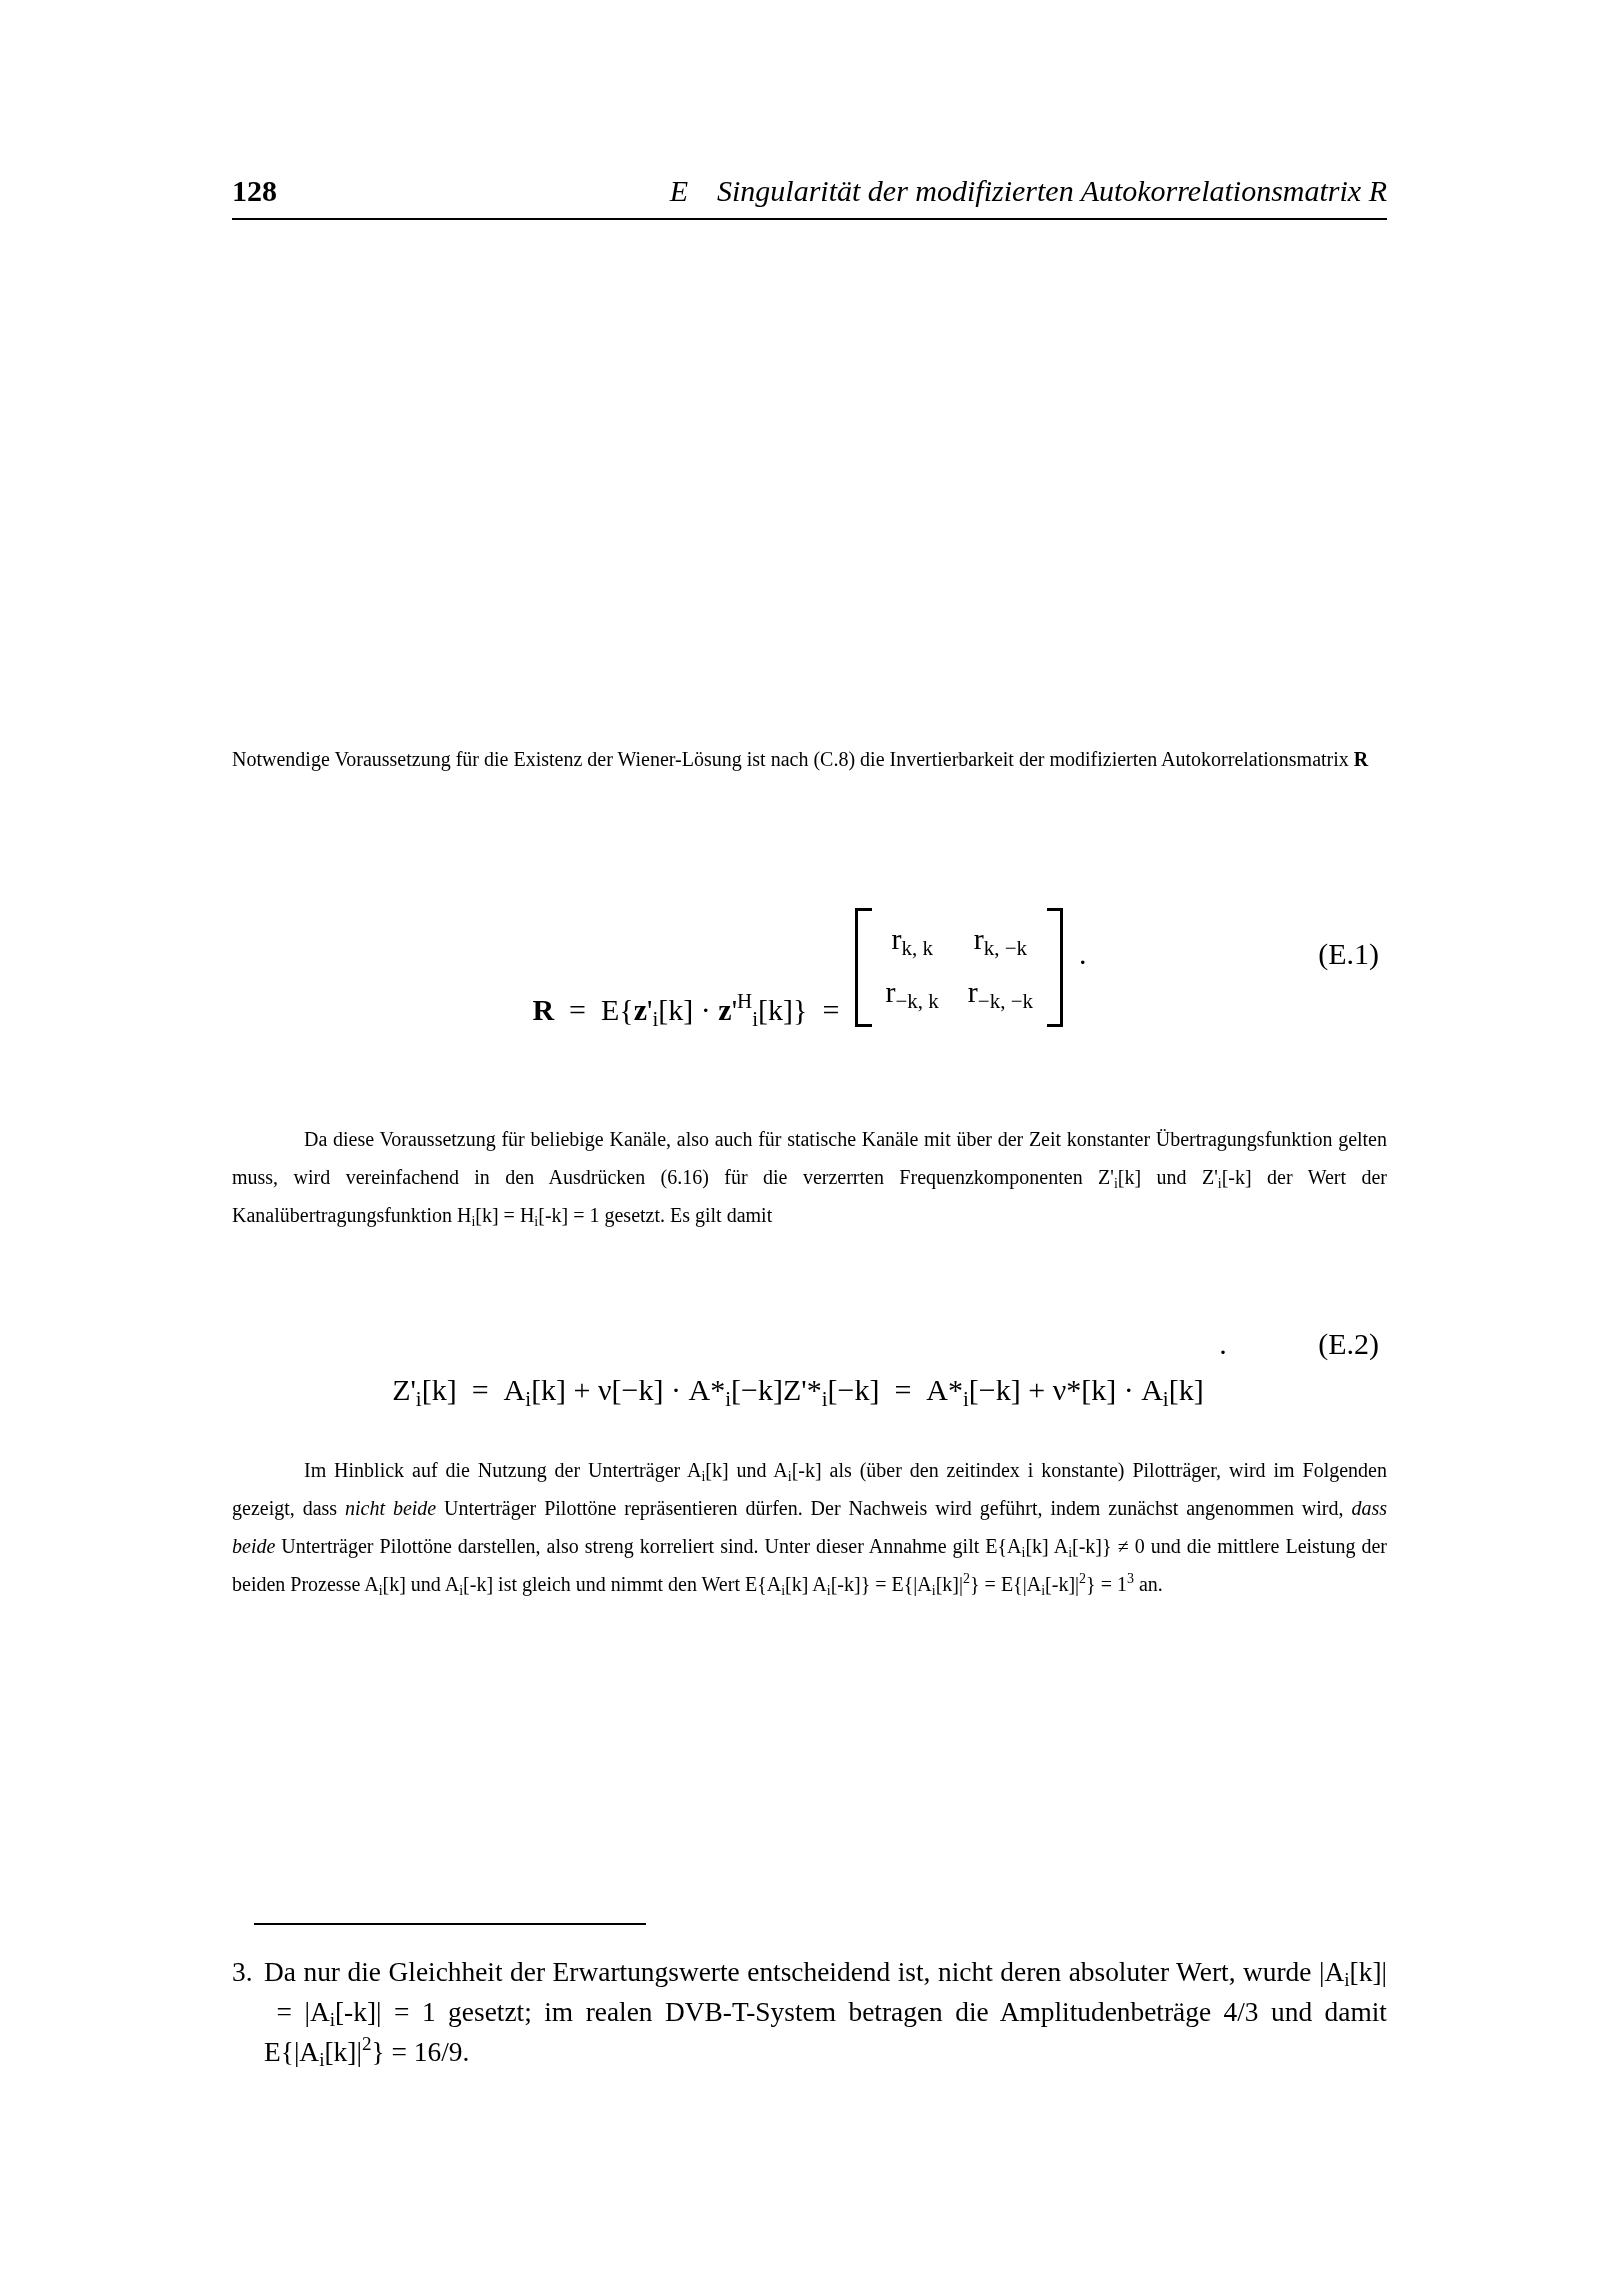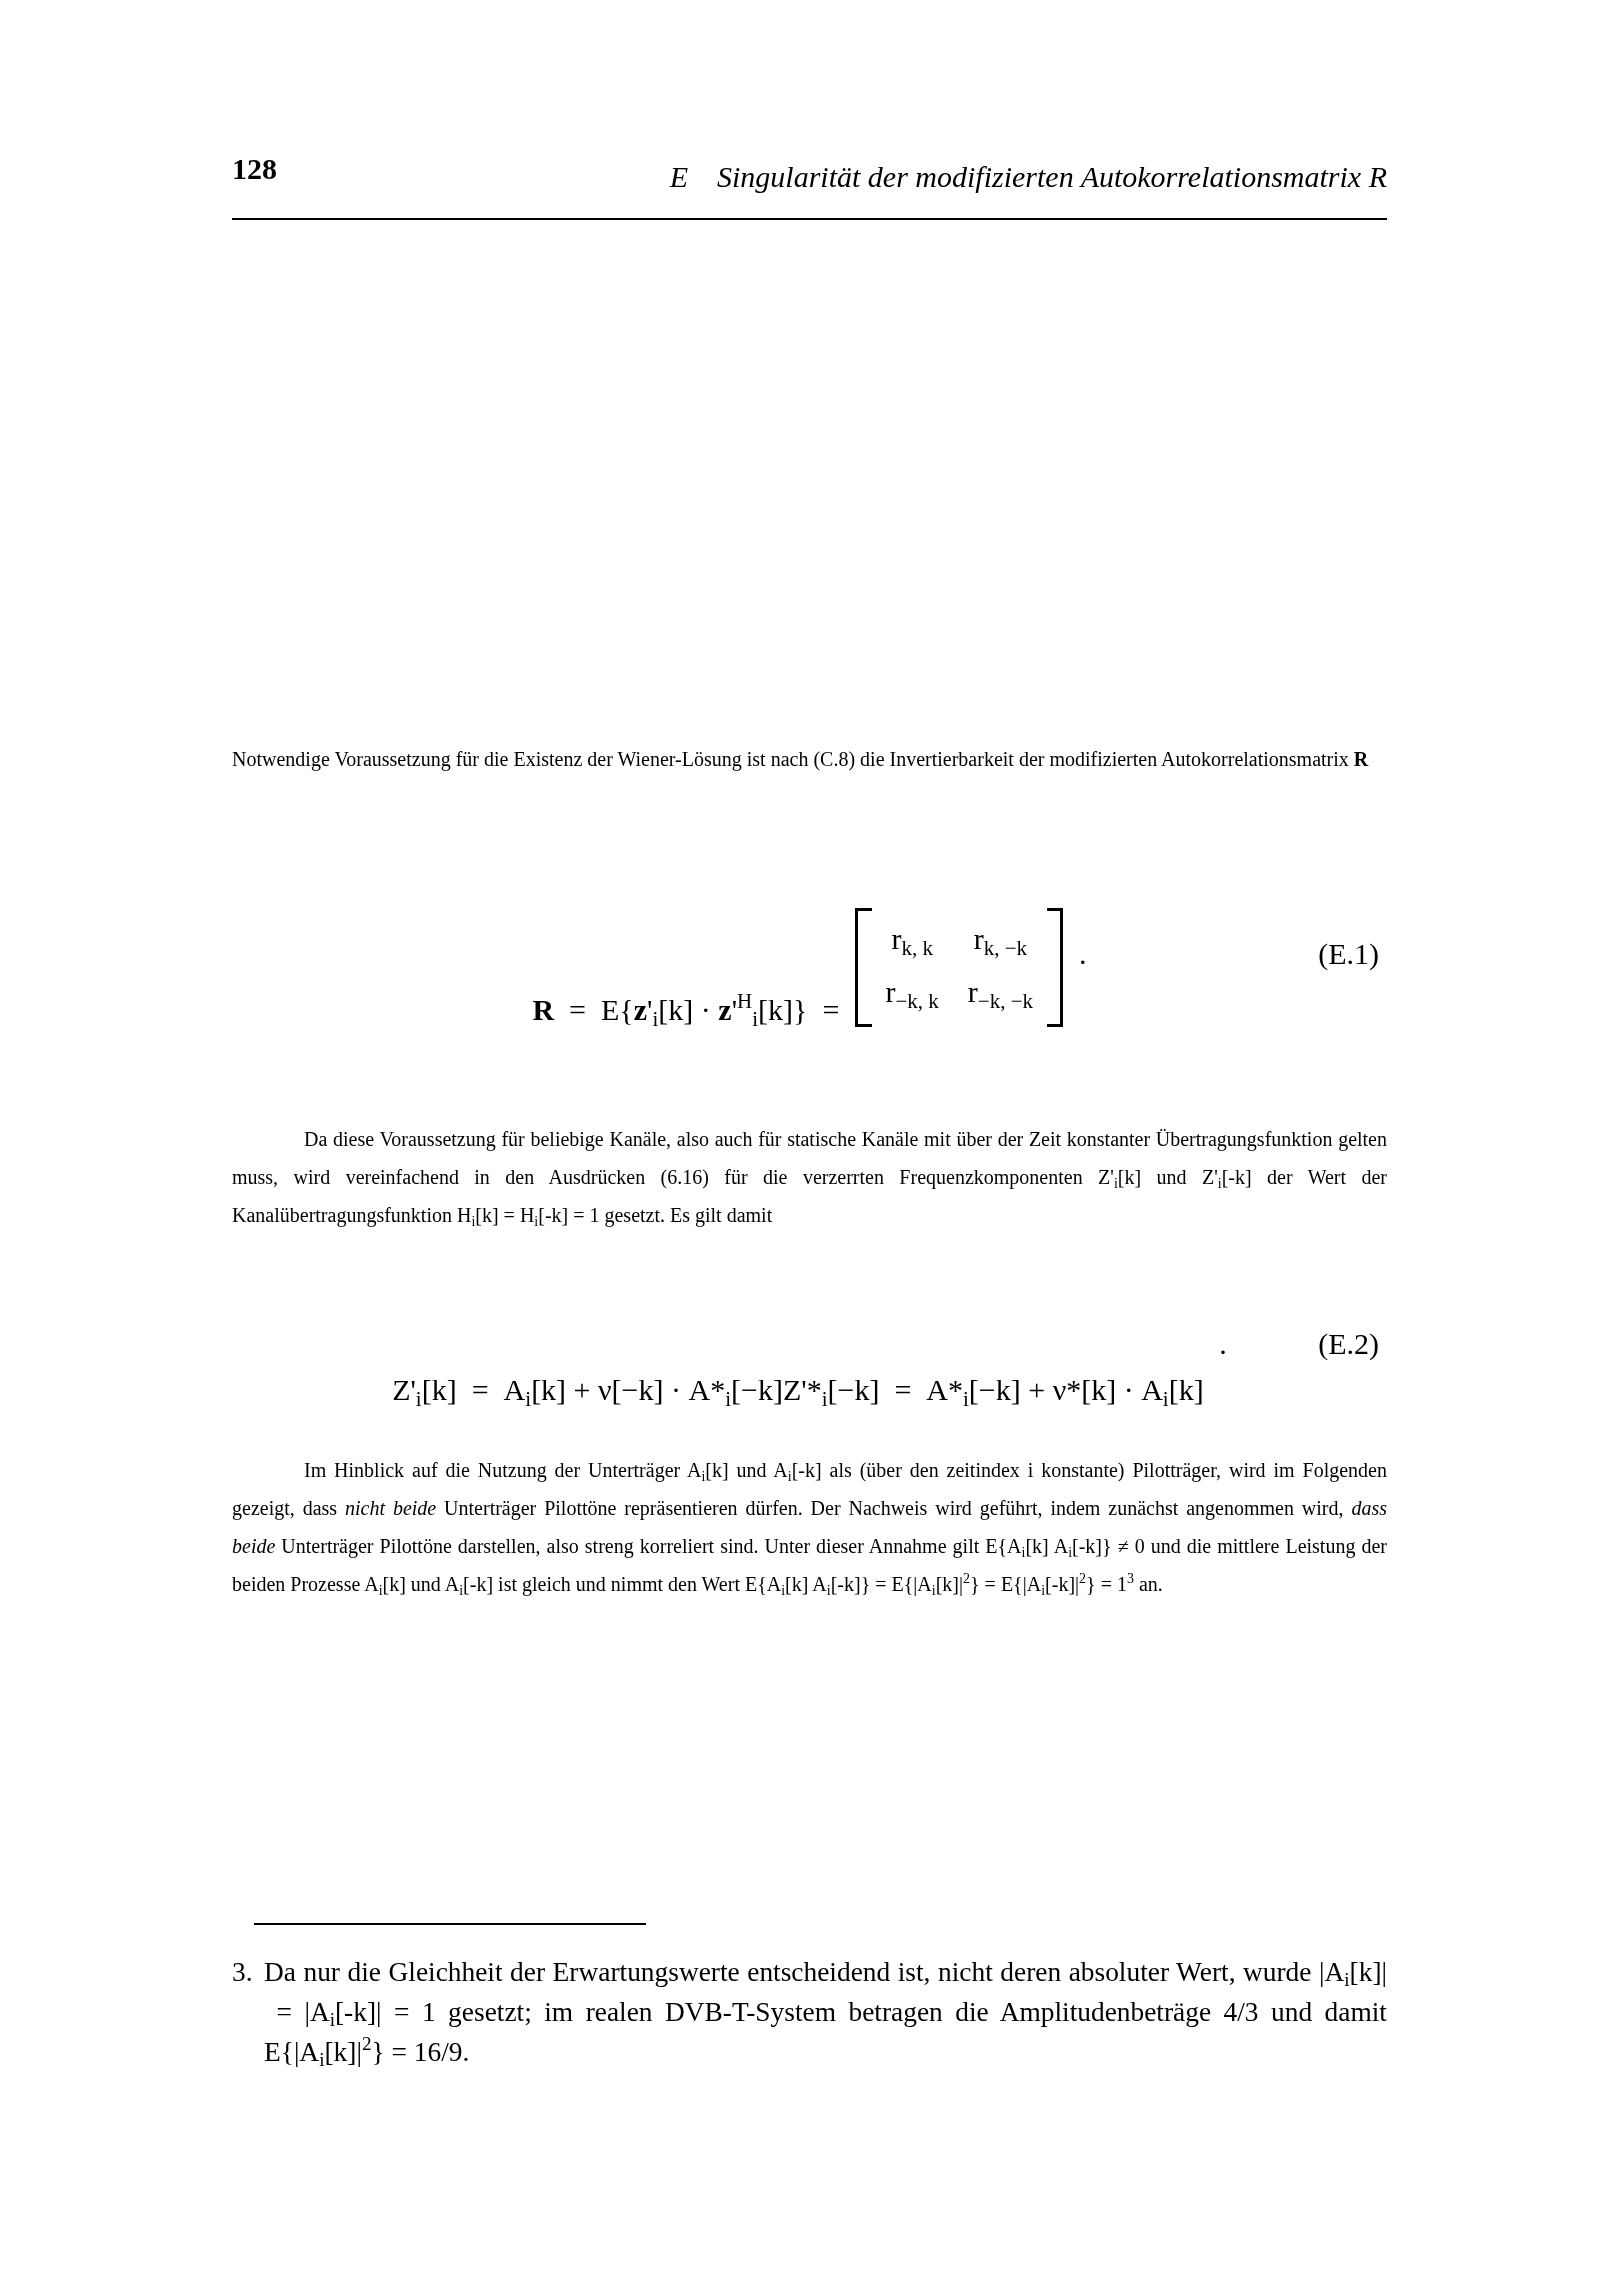--- a/index.html
+++ b/index.html
@@ -8,28 +8,28 @@
     width: 1620px;
     height: 2293px;
     background: #ffffff;
     color: #000000;
     font-family: "Liberation Serif", serif;
     overflow: hidden;
   }
   
   .header {
     position: absolute;
-    top: 152px; left: 232px; width: 1155px;
-    display: flex; justify-content: space-between; align-items: flex-start;
+    top: 174px; left: 232px; width: 1155px;
+    display: flex; justify-content: space-between; align-items: flex-end;
     border-bottom: 2.9px solid #000;
-    padding-bottom: 24px;
+    padding-bottom: 10px;
     font-size: 30px;
   }
   .page-number { font-weight: bold; }
-  .running-head { font-style: italic; margin-top: 8px; }
+  .running-head { font-style: italic; }
   .running-head .rh-letter { margin-right: 29px; }
   
   .title-block {
     position: absolute;
     top: 294px; left: 232px; width: 1155px;
     display: flex;
     font-weight: bold;
     font-size: 48px;
     line-height: 63px;
   }

